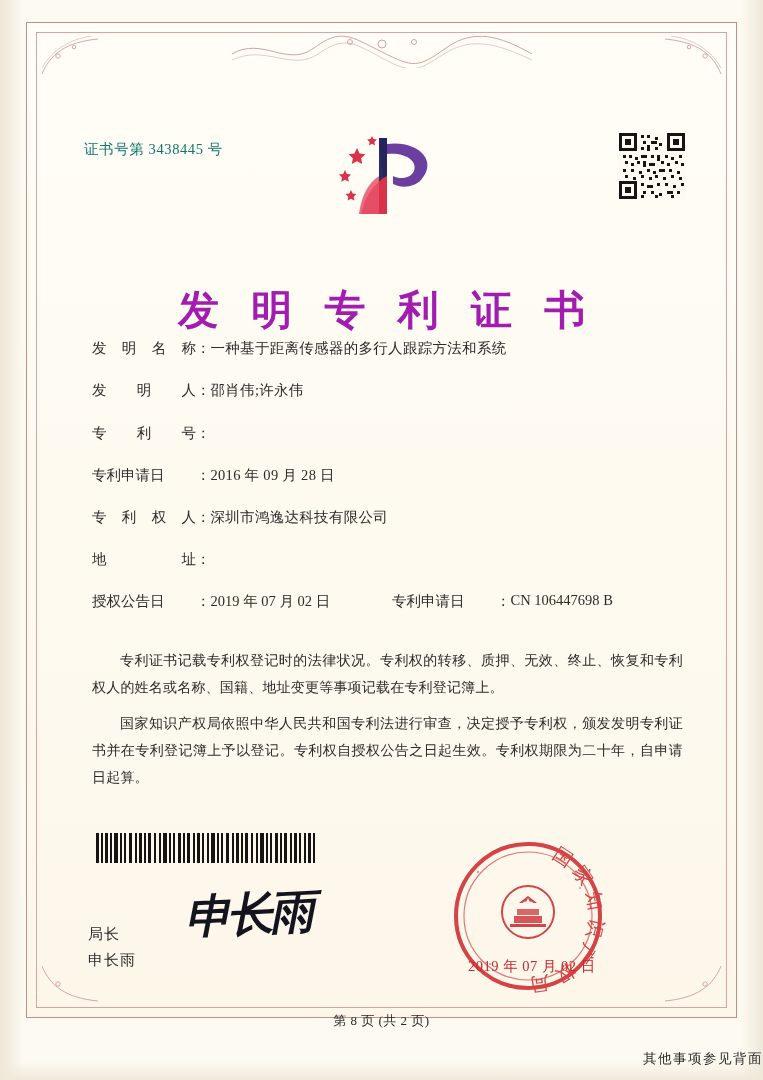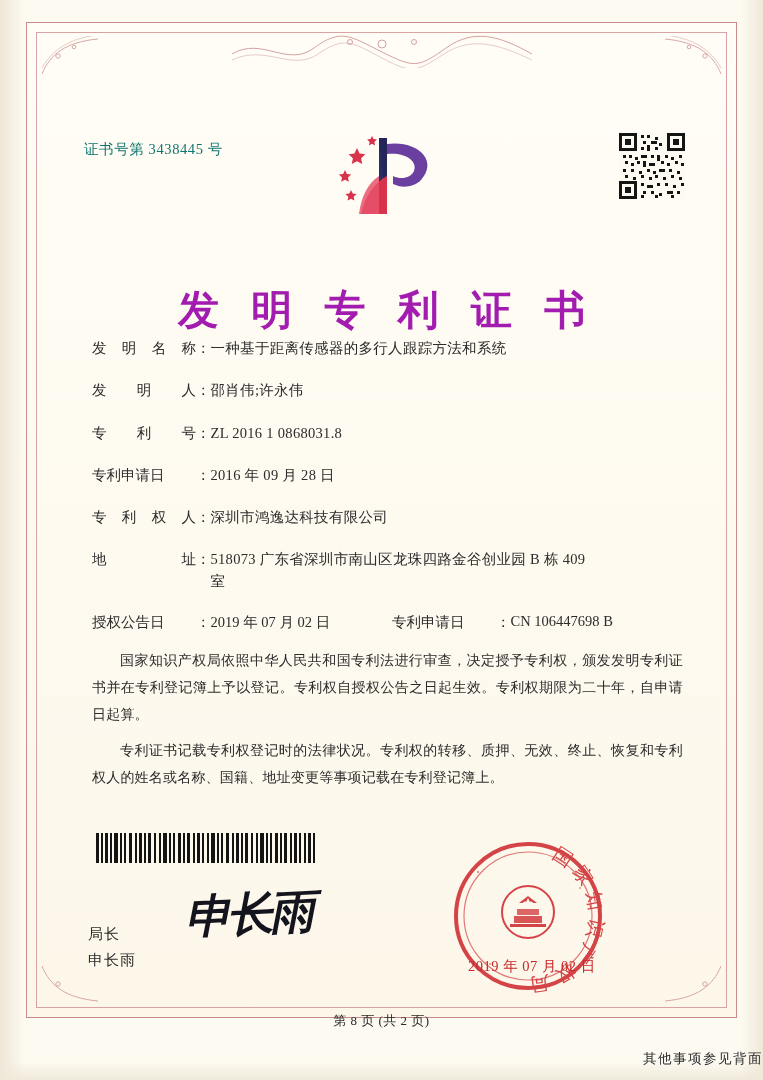--- a/index.html
+++ b/index.html
@@ -392,21 +392,20 @@
       <div class="value">邵肖伟;许永伟</div>
     </div>
 
     <div class="row">
       <div class="label">
         <span>专</span>
           <span>利</span>
           <span>号</span>
       </div>
       <div class="colon">：</div>
-      <div class="value">ZL 2016 1 0868031.8</div>
     </div>
 
     <div class="row">
       <div class="label">
         <span>专利申请日</span>
       </div>
       <div class="colon">：</div>
       <div class="value">2016 年 09 月 28 日</div>
     </div>
 
@@ -420,43 +419,39 @@
       <div class="colon">：</div>
       <div class="value">深圳市鸿逸达科技有限公司</div>
     </div>
 
     <div class="row">
       <div class="label">
         <span>地</span>
           <span>址</span>
       </div>
       <div class="colon">：</div>
-      <div class="value">
-        <span>518073 广东省深圳市南山区龙珠四路金谷创业园 B 栋 409</span>
-        <span class="indent-2nd">室</span>
-      </div>
     </div>
 
     <div class="row-two-col">
       <div class="col-left">
         <div class="label">授权公告日</div>
         <div class="colon">：</div>
         <div class="value">2019 年 07 月 02 日</div>
       </div>
       <div class="col-right">
         <div class="label">专利申请日</div>
         <div class="colon">：</div>
         <div class="value">CN 106447698 B</div>
       </div>
     </div>
   </div>
 
   <div class="paras">
+    <p>专利证书记载专利权登记时的法律状况。专利权的转移、质押、无效、终止、恢复和专利权人的姓名或名称、国籍、地址变更等事项记载在专利登记簿上。</p>
     <p>国家知识产权局依照中华人民共和国专利法进行审查，决定授予专利权，颁发发明专利证书并在专利登记簿上予以登记。专利权自授权公告之日起生效。专利权期限为二十年，自申请日起算。</p>
-    <p>专利证书记载专利权登记时的法律状况。专利权的转移、质押、无效、终止、恢复和专利权人的姓名或名称、国籍、地址变更等事项记载在专利登记簿上。</p>
   </div>
 
   <svg class="barcode" viewBox="0 0 220 30" shape-rendering="crispEdges">
     <g fill="#141414">
       <rect x="0" y="0" width="3" height="30"></rect>
         <rect x="5" y="0" width="1.5" height="30"></rect>
       <rect x="9" y="0" width="2.5" height="30"></rect>
         <rect x="14" y="0" width="1.5" height="30"></rect>
       <rect x="18" y="0" width="3.5" height="30"></rect>
         <rect x="24" y="0" width="1.5" height="30"></rect>

